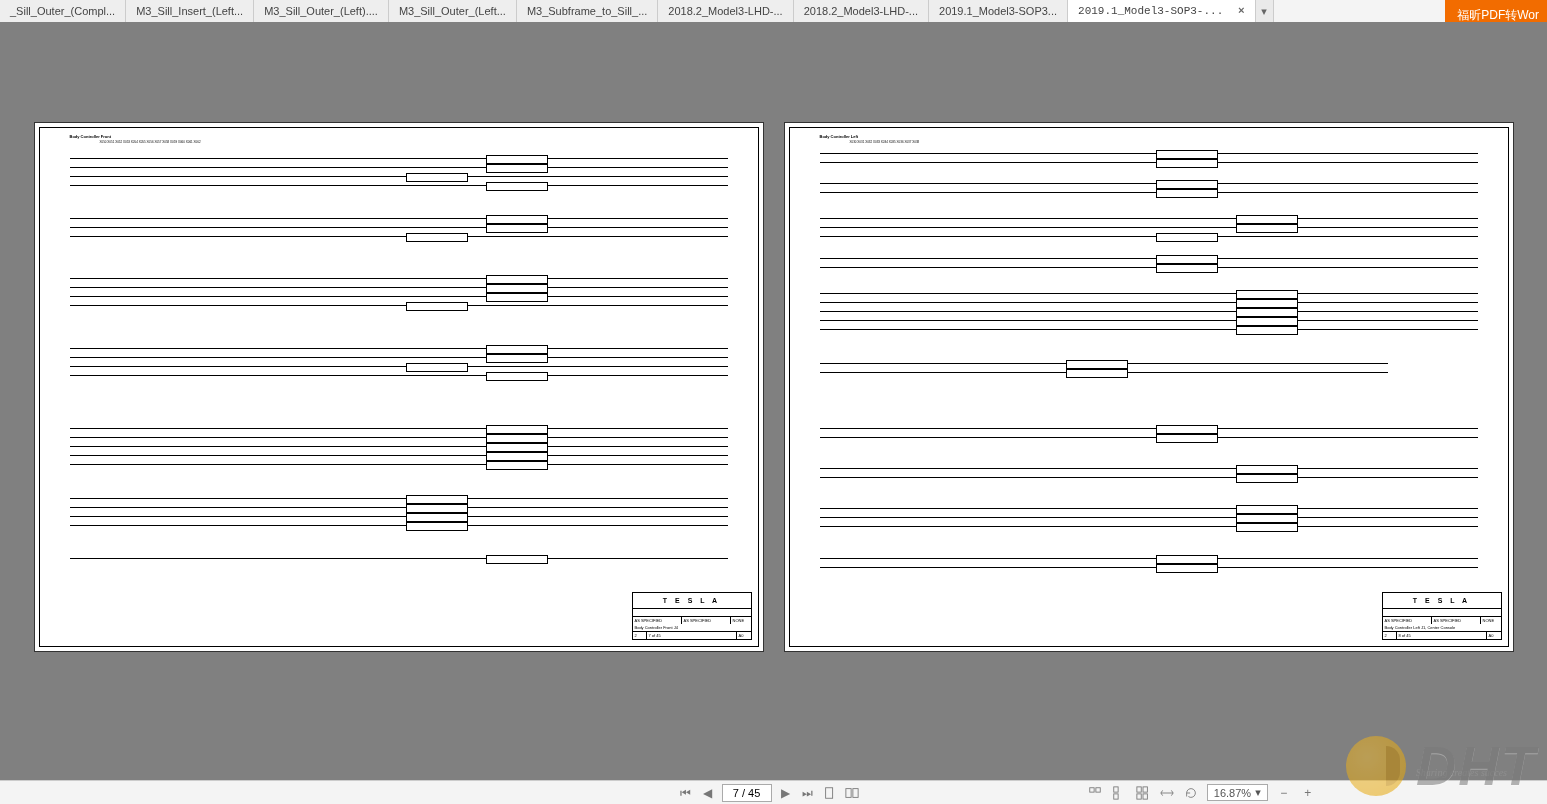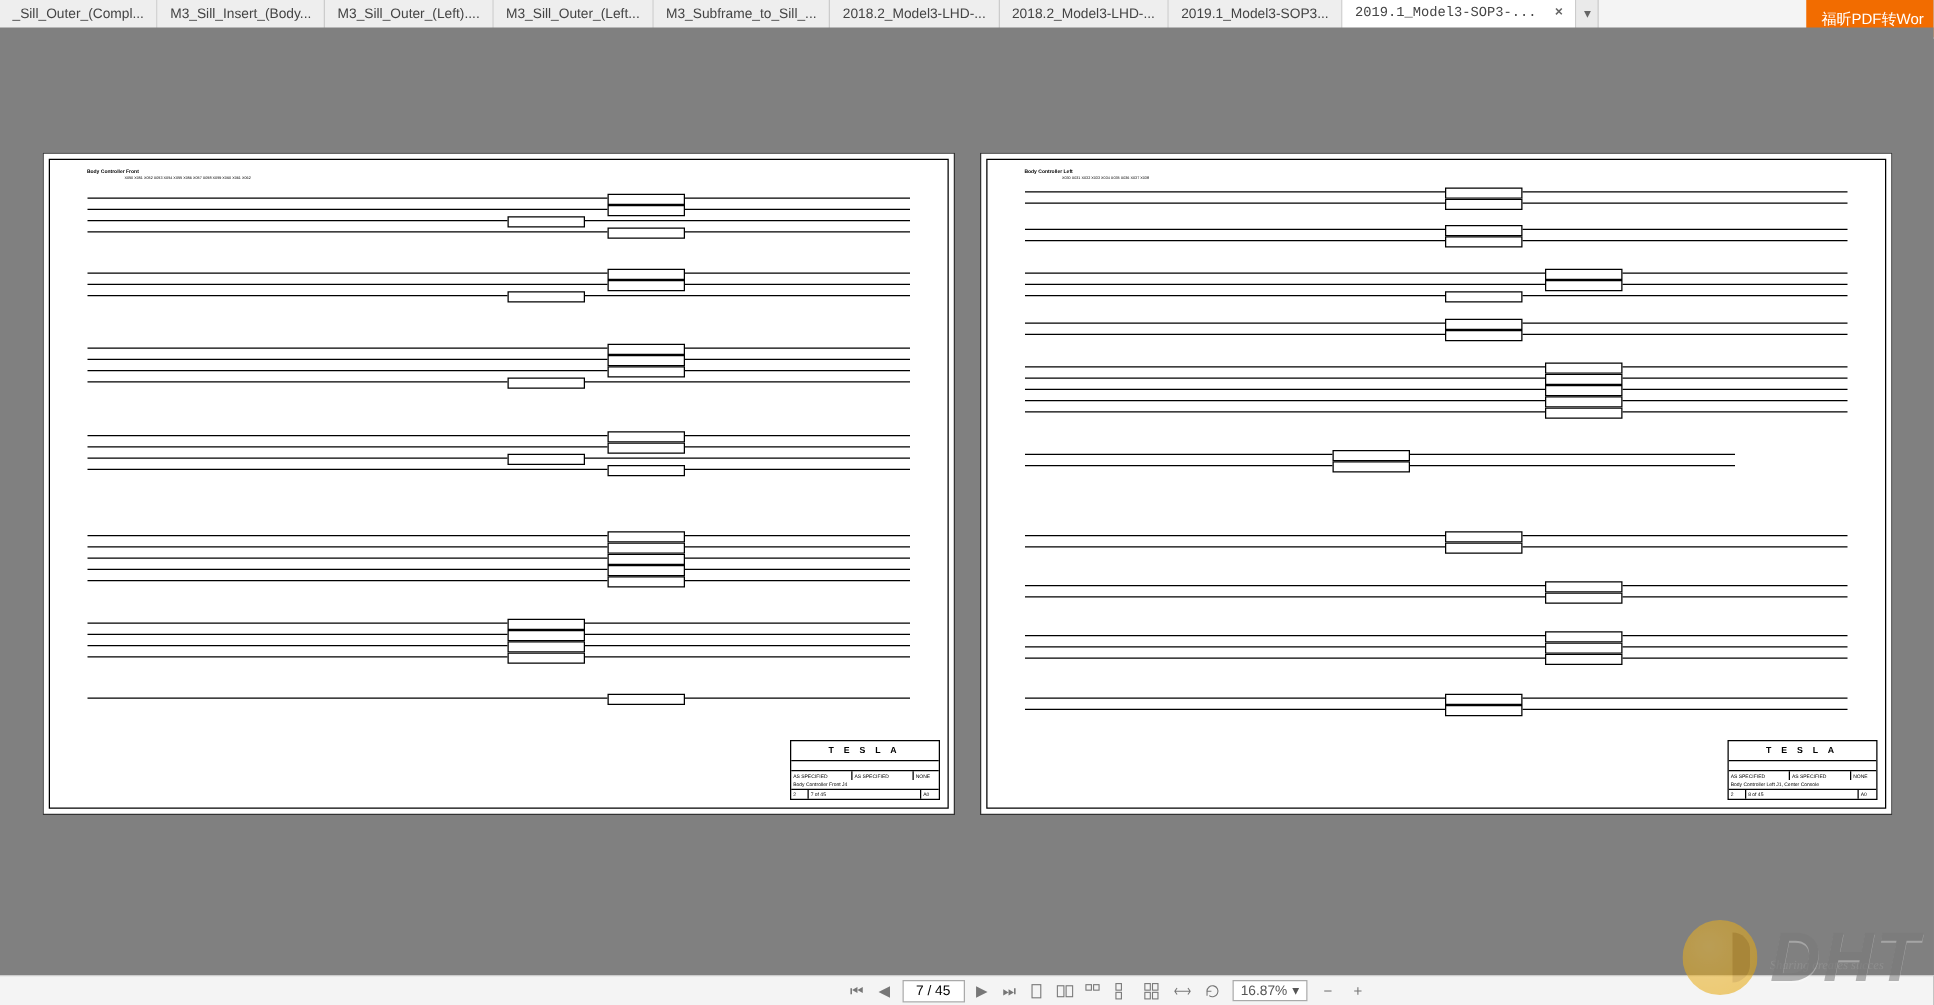--- a/index.html
+++ b/index.html
@@ -28,39 +28,39 @@
   .tb-logo { text-align: center; letter-spacing: 3px; font-weight: bold; font-size: 7px; padding: 4px 0; border-bottom: 1px solid #000; }
   .tb-row { border-bottom: 1px solid #000; padding: 1px 2px; font-size: 4px; min-height:7px; }
   .tb-row:last-child { border-bottom: none; }
   .tb-split { display:flex; }
   .tb-split > div { flex:1; border-right:1px solid #000; padding:1px 2px; }
   .tb-split > div:last-child{border-right:none;}
 
   
   .bottom-bar { position: absolute; bottom: 0; left: 0; right: 0; height: 24px; background: #f4f4f4; border-top: 1px solid #ccc; display: flex; align-items: center; justify-content: center; gap: 6px; font-size: 12px; color: #555; }
   .bb-left-spacer { flex: 1; }
-  .bb-right { flex: 1; display: flex; align-items: center; justify-content: flex-start; gap: 8px; padding-right: 10px; }
+  .bb-right { flex: 1; display: flex; align-items: center; justify-content: center; gap: 8px; padding-right: 10px; }
   .page-input { width: 50px; height: 18px; border: 1px solid #aaa; text-align: center; font-size: 11px; background:#fff; }
   .ico { width: 16px; height: 16px; display: inline-flex; align-items: center; justify-content: center; color: #777; }
   .ico svg { width: 14px; height: 14px; }
   .zoom-box { border:1px solid #aaa; padding:1px 6px; font-size:11px; background:#fff; display:flex; align-items:center; gap:4px; }
 
   
   .watermark { position: absolute; right: 10px; bottom: 6px; display: flex; align-items: center; gap: 10px; pointer-events: none; opacity: 0.55; }
   .wm-circle { width: 60px; height: 60px; border-radius: 50%; background: radial-gradient(circle at 35% 35%, #fff3, #0000), #e6a400; position: relative; }
   .wm-circle::after { content:""; position:absolute; right:6px; top:10px; bottom:10px; width:14px; background:#c98c00; border-radius:0 30px 30px 0; }
   .wm-text { font-family: Arial, sans-serif; font-weight: 900; font-style: italic; font-size: 56px; color: #7a7a7a; letter-spacing: 2px; text-shadow: 0 1px 0 #fff8; }
   .wm-tagline { position: absolute; right: 40px; bottom: 26px; font-size: 10px; color: #9a9a9a; font-style: italic; pointer-events:none; opacity:0.55; font-family: Georgia, serif; }
 </style>
 </head>
 <body>
 
 <div class="tab-strip">
   <div class="tab"><span>_Sill_Outer_(Compl...</span></div>
-  <div class="tab"><span>M3_Sill_Insert_(Body...</span></div>
+  <div class="tab"><span>M3_Sill_Insert_(Left...</span></div>
   <div class="tab"><span>M3_Sill_Outer_(Left)....</span></div>
   <div class="tab"><span>M3_Sill_Outer_(Left...</span></div>
   <div class="tab"><span>M3_Subframe_to_Sill_...</span></div>
   <div class="tab"><span>2018.2_Model3-LHD-...</span></div>
   <div class="tab"><span>2018.2_Model3-LHD-...</span></div>
   <div class="tab"><span>2019.1_Model3-SOP3...</span></div>
   <div class="tab active">
     <span>2019.1_Model3-SOP3-...</span>
     <span class="close">×</span>
   </div>

